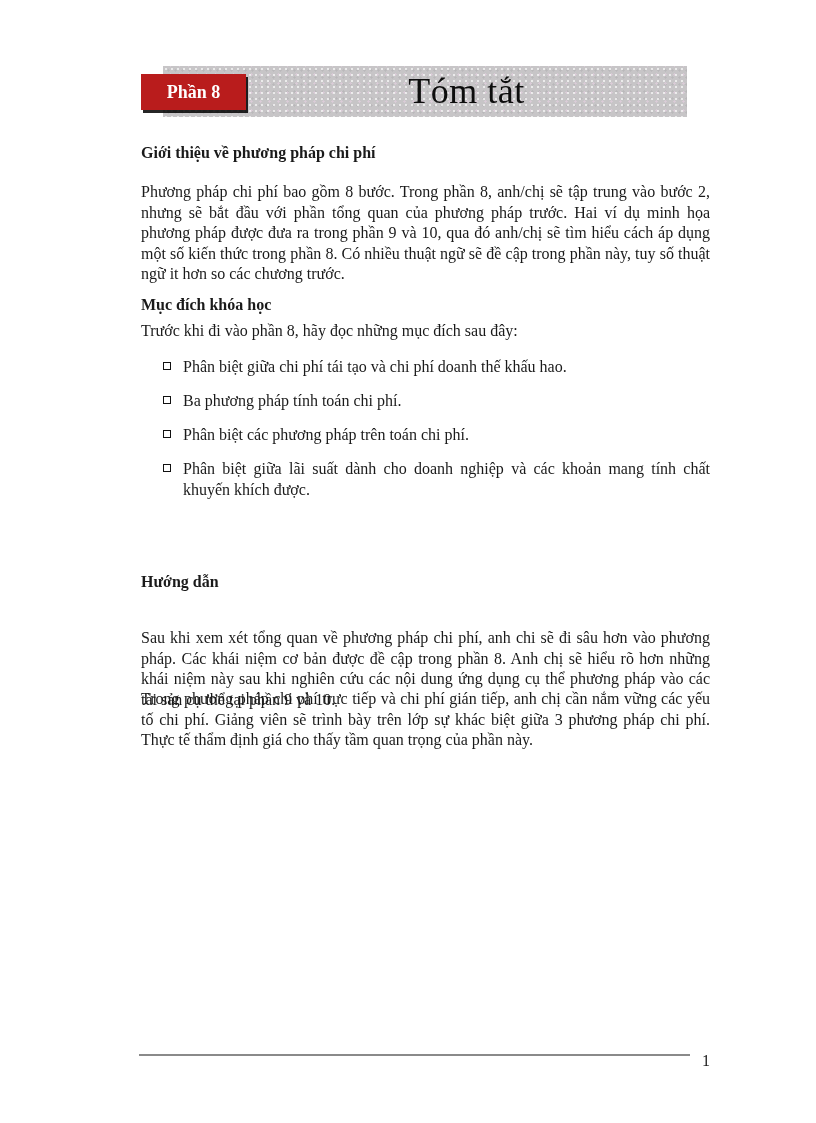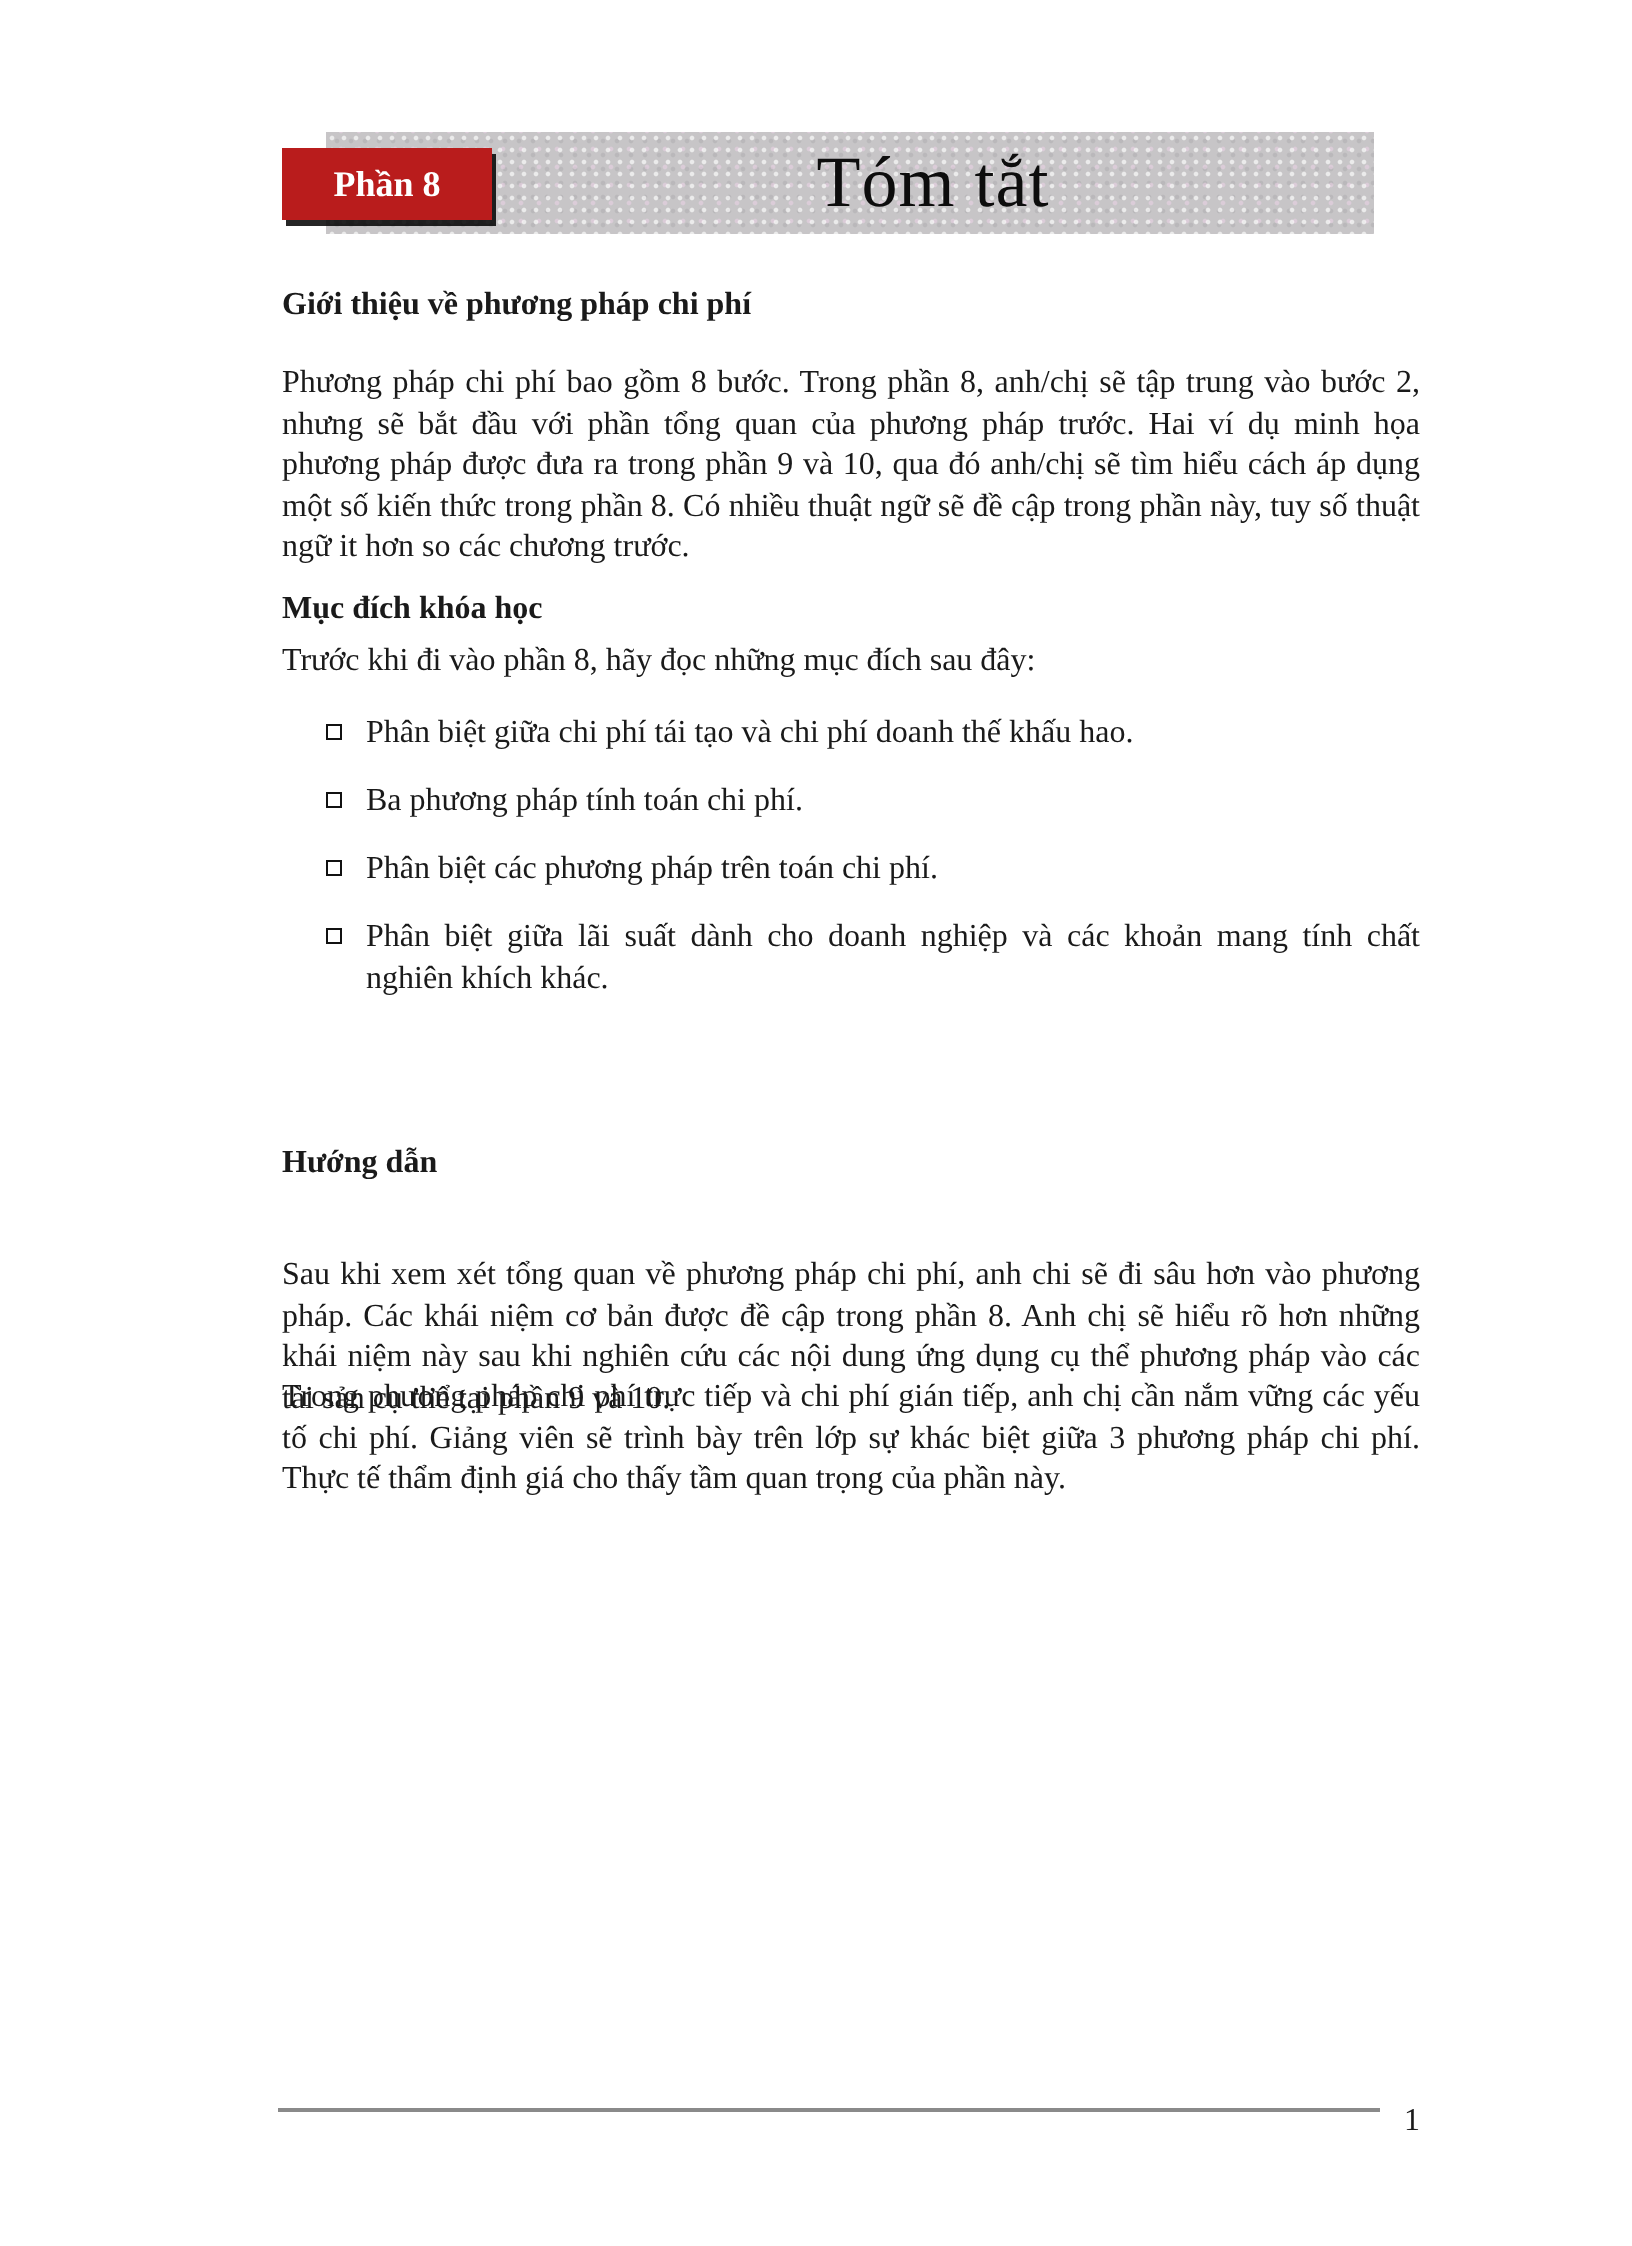--- a/index.html
+++ b/index.html
@@ -116,21 +116,21 @@
     <div class="check-item">
       <span class="check-box"></span>
       <span>Ba phương pháp tính toán chi phí.</span>
     </div>
     <div class="check-item">
       <span class="check-box"></span>
       <span>Phân biệt các phương pháp trên toán chi phí.</span>
     </div>
     <div class="check-item">
       <span class="check-box"></span>
-      <span>Phân biệt giữa lãi suất dành cho doanh nghiệp và các khoản mang tính chất nghiên khích khác.</span>
+      <span>Phân biệt giữa lãi suất dành cho doanh nghiệp và các khoản mang tính chất khuyến khích được.</span>
     </div>
   </div>
 
   <div class="block heading" style="top:572px;">Hướng dẫn</div>
   <div class="block para" style="top:628px;">Sau khi xem xét tổng quan về phương pháp chi phí, anh chi sẽ đi sâu hơn vào phương pháp. Các khái niệm cơ bản được đề cập trong phần 8. Anh chị sẽ hiểu rõ hơn những khái niệm này sau khi nghiên cứu các nội dung ứng dụng cụ thể phương pháp vào các tài sản cụ thể tại phần 9 và 10.</div>
   <div class="block para" style="top:689px;">Trong phương pháp chi phí trực tiếp và chi phí gián tiếp, anh chị cần nắm vững các yếu tố chi phí. Giảng viên sẽ trình bày trên lớp sự khác biệt giữa 3 phương pháp chi phí. Thực tế thẩm định giá cho thấy tầm quan trọng của phần này.</div>
 
   <div class="footer-rule"></div>
   <div class="page-number">1</div>
 

